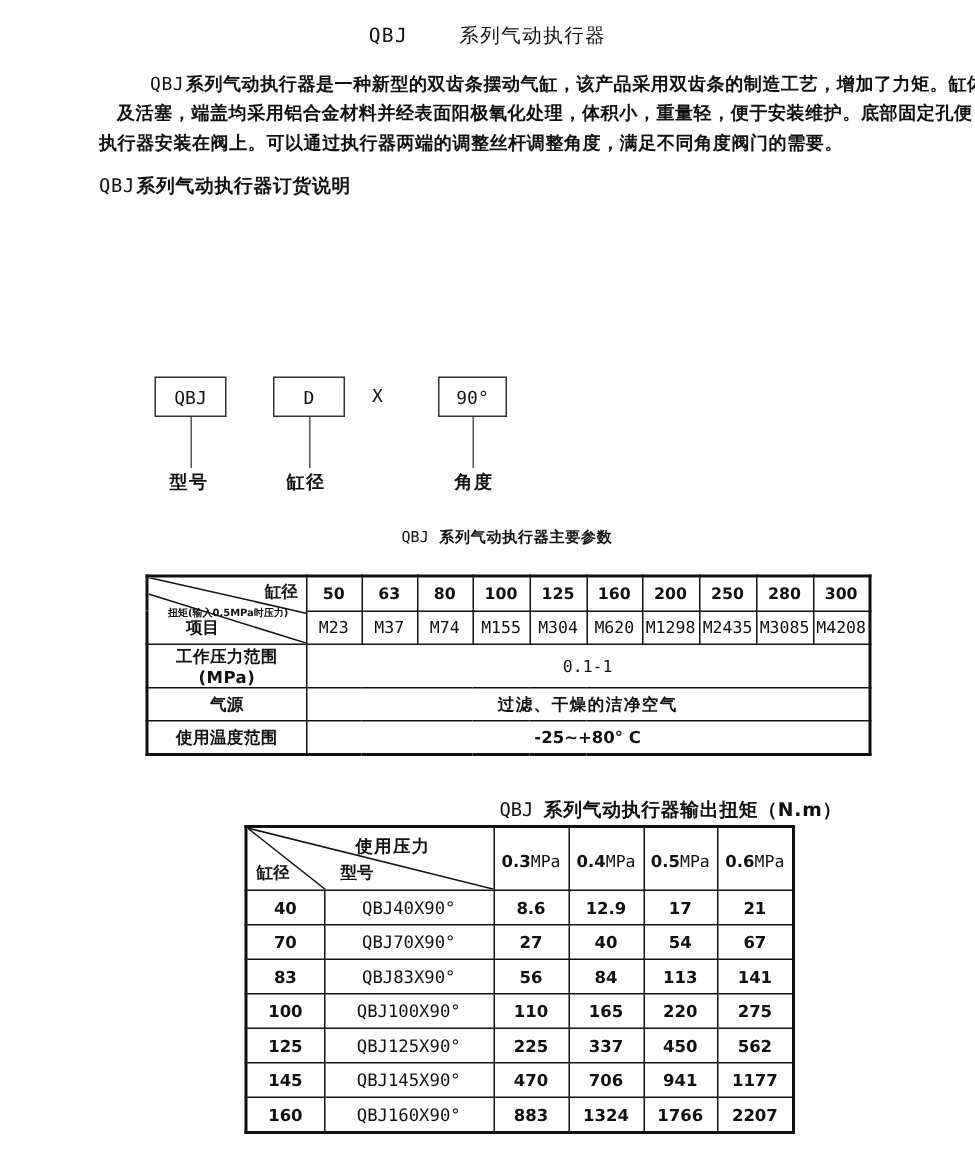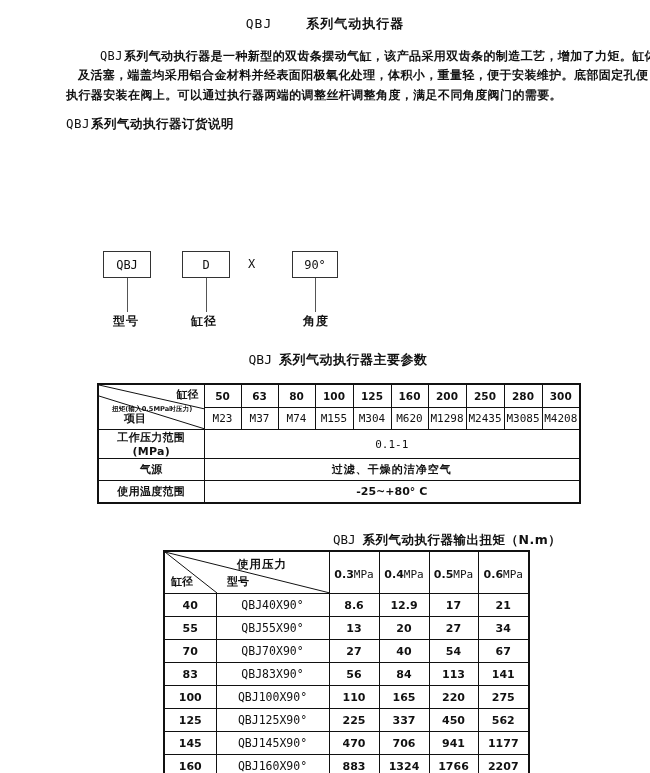--- a/index.html
+++ b/index.html
@@ -3,21 +3,21 @@
 <meta charset="utf-8">
 <style>
   html,body{margin:0;padding:0;}
   body{
     width:650px;height:773px;background:#ffffff;position:relative;
     font-family:"DejaVu Sans","Liberation Sans",sans-serif;color:#111;
     overflow:hidden;
   }
   .abs{position:absolute;}
   .mono{font-family:"DejaVu Sans Mono","Liberation Mono",monospace;font-weight:normal;}
-  .b{font-weight:bold;margin-left:26px;}
+  .b{font-weight:normal;margin-left:26px;}
 
   
   .doc-title{top:15px;left:0;width:650px;text-align:center;font-size:13px;letter-spacing:1px;}
   .doc-title .mono{margin-right:8px;font-size:13px;}
   .intro-line{font-size:12px;font-weight:bold;letter-spacing:0.4px;white-space:nowrap;}
   .intro-line .mono{font-weight:normal;font-size:12px;margin-right:1px;}
   .line1{top:48px;left:100px;}
   .line2{top:67px;left:78px;}
   .line3{top:87px;left:66px;}
   .ordering-heading{top:116px;left:66px;font-size:12.5px;font-weight:bold;letter-spacing:0.5px;}
@@ -37,21 +37,21 @@
   .dl1{left:127px;} .dl2{left:206px;} .dl3{left:315px;}
   .dia-label{top:313px;font-size:12px;font-weight:bold;letter-spacing:1px;}
   .lab1{left:113px;} .lab2{left:191px;} .lab3{left:303px;}
 
   
   table{border-collapse:collapse;table-layout:fixed;background:#fff;}
   td{border:1.2px solid #111;padding:0;text-align:center;vertical-align:middle;overflow:hidden;}
   .tbl{border:2px solid #111;}
 
   
-  .params-title{top:351px;left:97px;width:482px;text-align:center;font-size:13px;}
+  .params-title{top:351px;left:97px;width:482px;text-align:center;font-size:10px;}
   .params-title .mono{margin-right:7px;}
   .params-title .cjk{font-weight:bold;letter-spacing:0.5px;}
   .params-table{left:97px;top:383px;}
   .params-table td{height:21px;}
   .corner1{position:relative;padding:0;}
   .corner1 .c-top{position:absolute;top:2px;right:5px;font-size:11px;font-weight:bold;}
   .corner1 .c-mid{position:absolute;top:19px;left:13px;font-size:7px;font-weight:bold;white-space:nowrap;transform:scale(0.95);transform-origin:left top;}
   .corner1 .c-bot{position:absolute;bottom:3px;left:9px;font-size:11px;font-weight:bold;margin-left:16px;}
   .bore-h{font-size:10.5px;font-weight:bold;}
   .mcode{font-family:"DejaVu Sans Mono","Liberation Mono",monospace;font-size:11px;}
@@ -206,28 +206,20 @@
   </tr>
   <tr>
     <td class="bore-c">40</td>
     <td class="model-c">QBJ40X90°</td>
     <td class="tq">8.6</td>
     <td class="tq">12.9</td>
     <td class="tq">17</td>
     <td class="tq">21</td>
   </tr>
   <tr>
-    <td class="bore-c">55</td>
-    <td class="model-c">QBJ55X90°</td>
-    <td class="tq">13</td>
-    <td class="tq">20</td>
-    <td class="tq">27</td>
-    <td class="tq">34</td>
-  </tr>
-  <tr>
     <td class="bore-c">70</td>
     <td class="model-c">QBJ70X90°</td>
     <td class="tq">27</td>
     <td class="tq">40</td>
     <td class="tq">54</td>
     <td class="tq">67</td>
   </tr>
   <tr>
     <td class="bore-c">83</td>
     <td class="model-c">QBJ83X90°</td>

